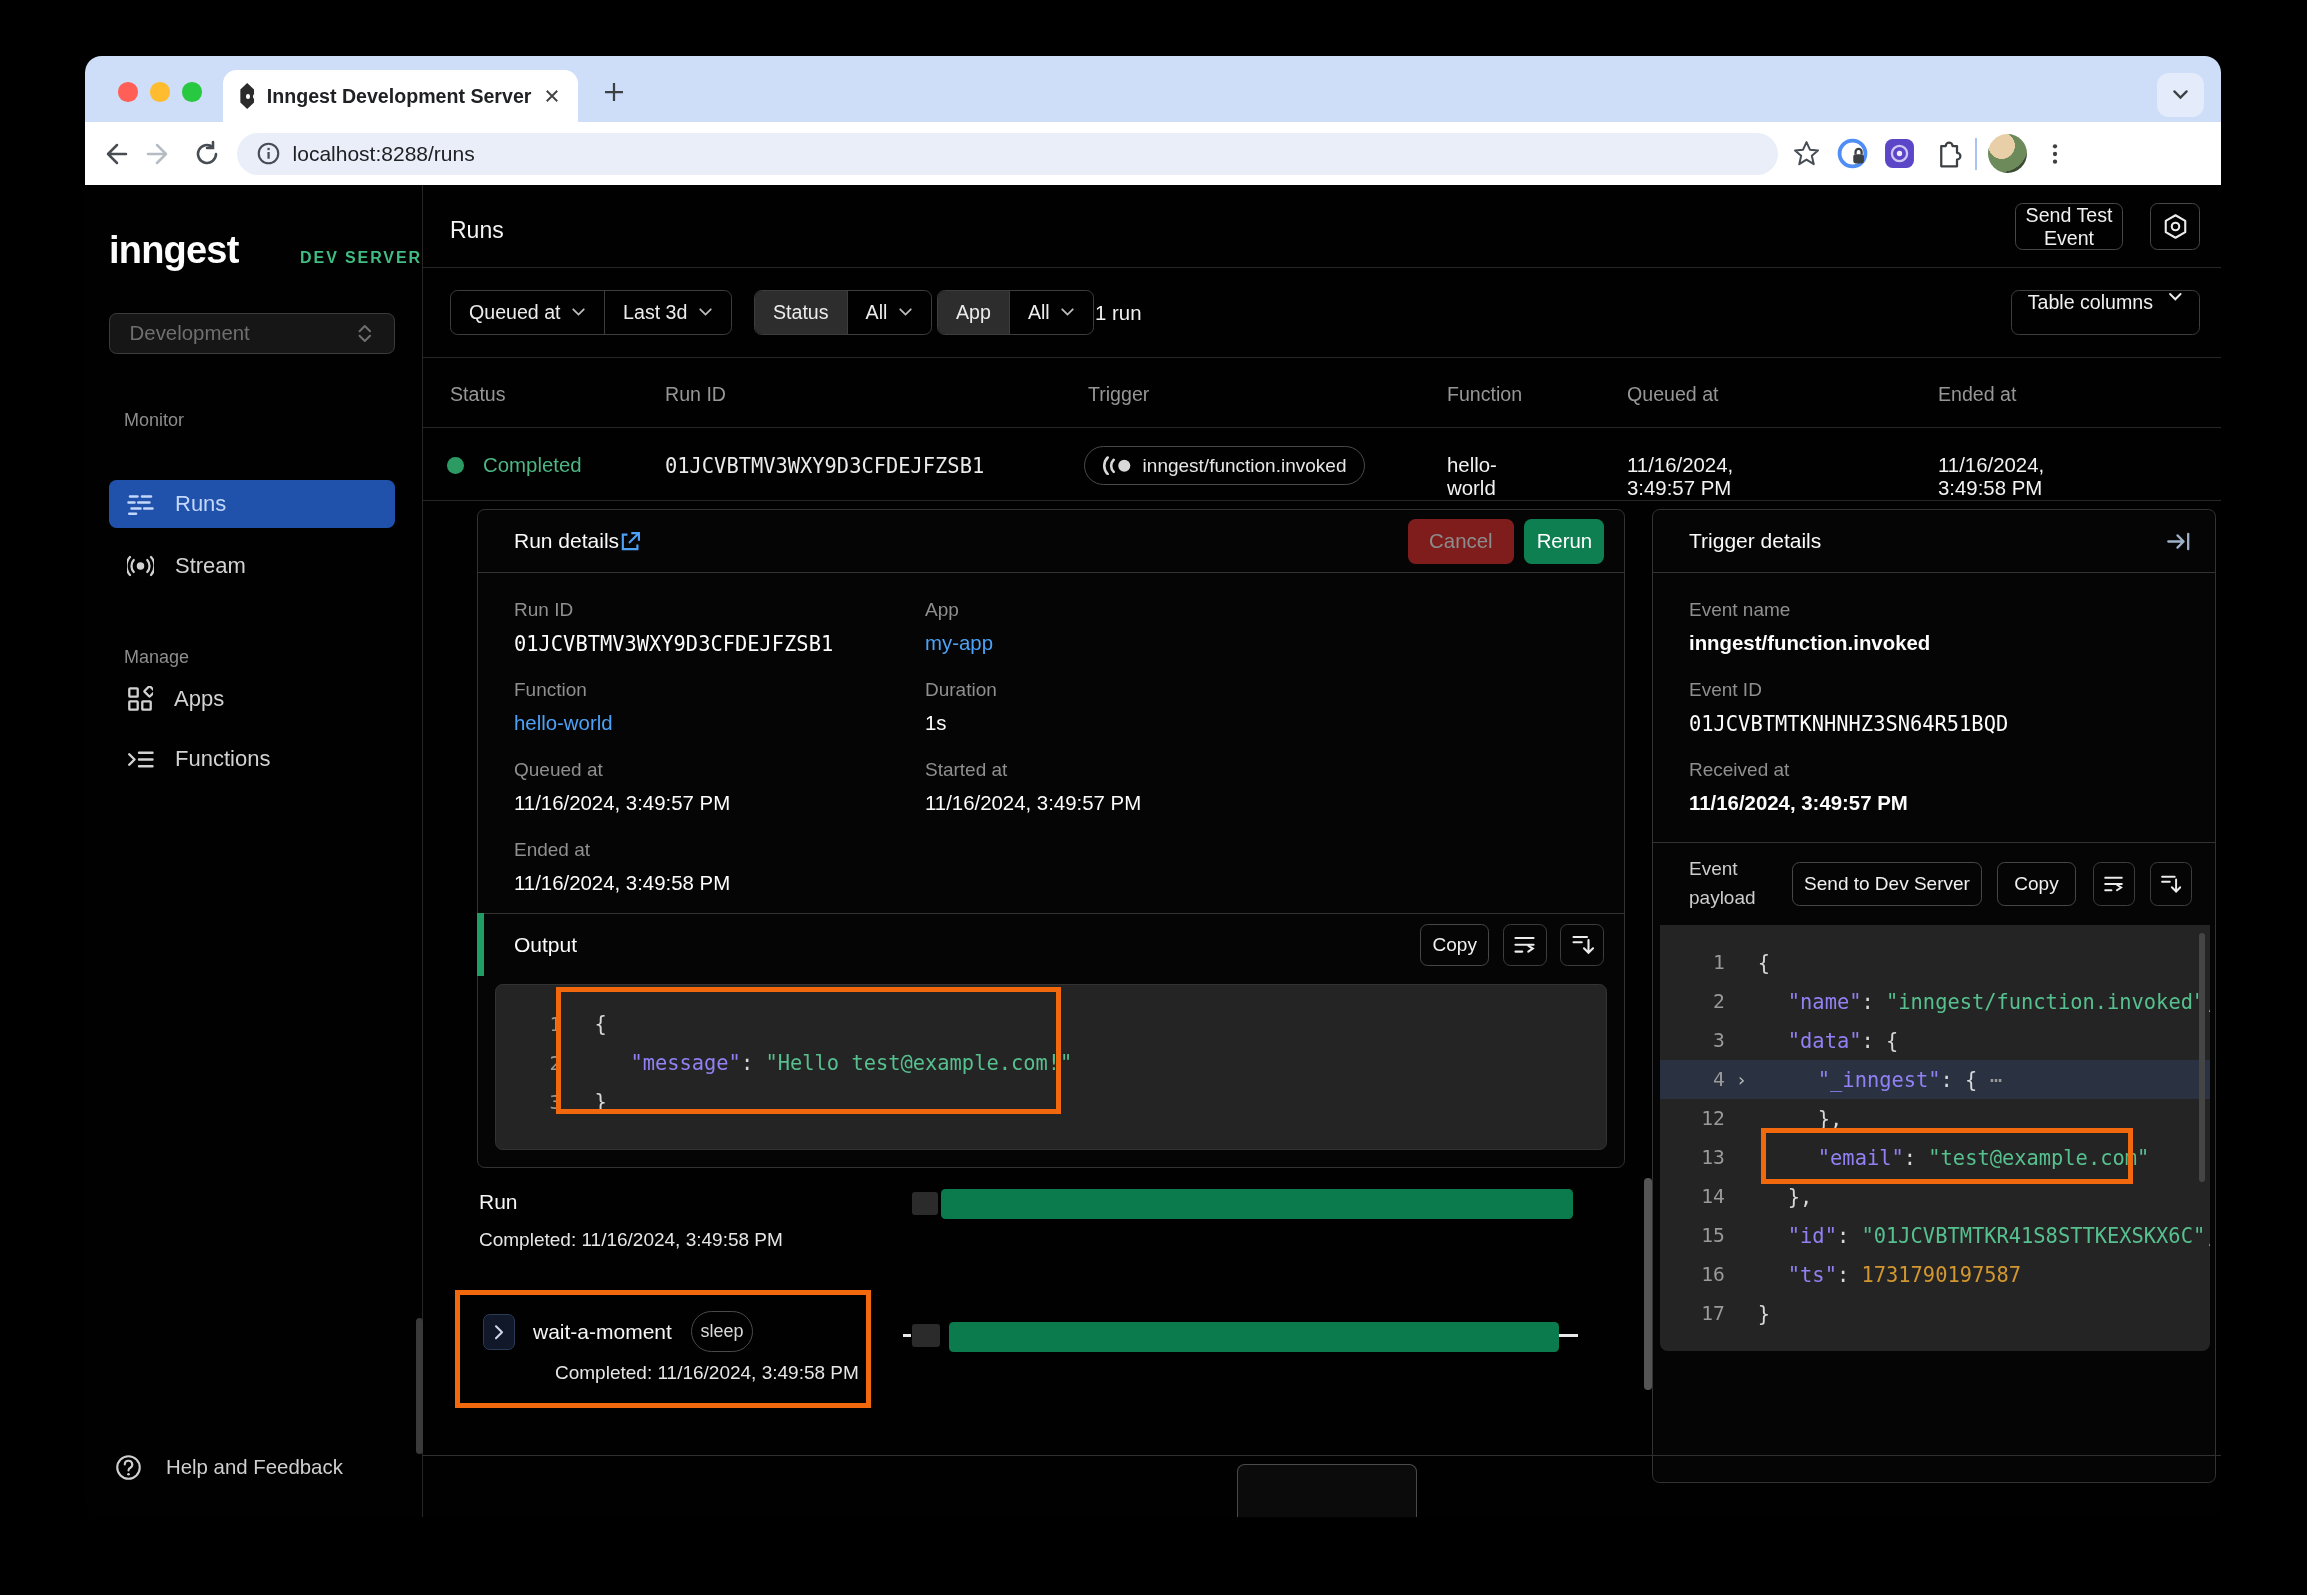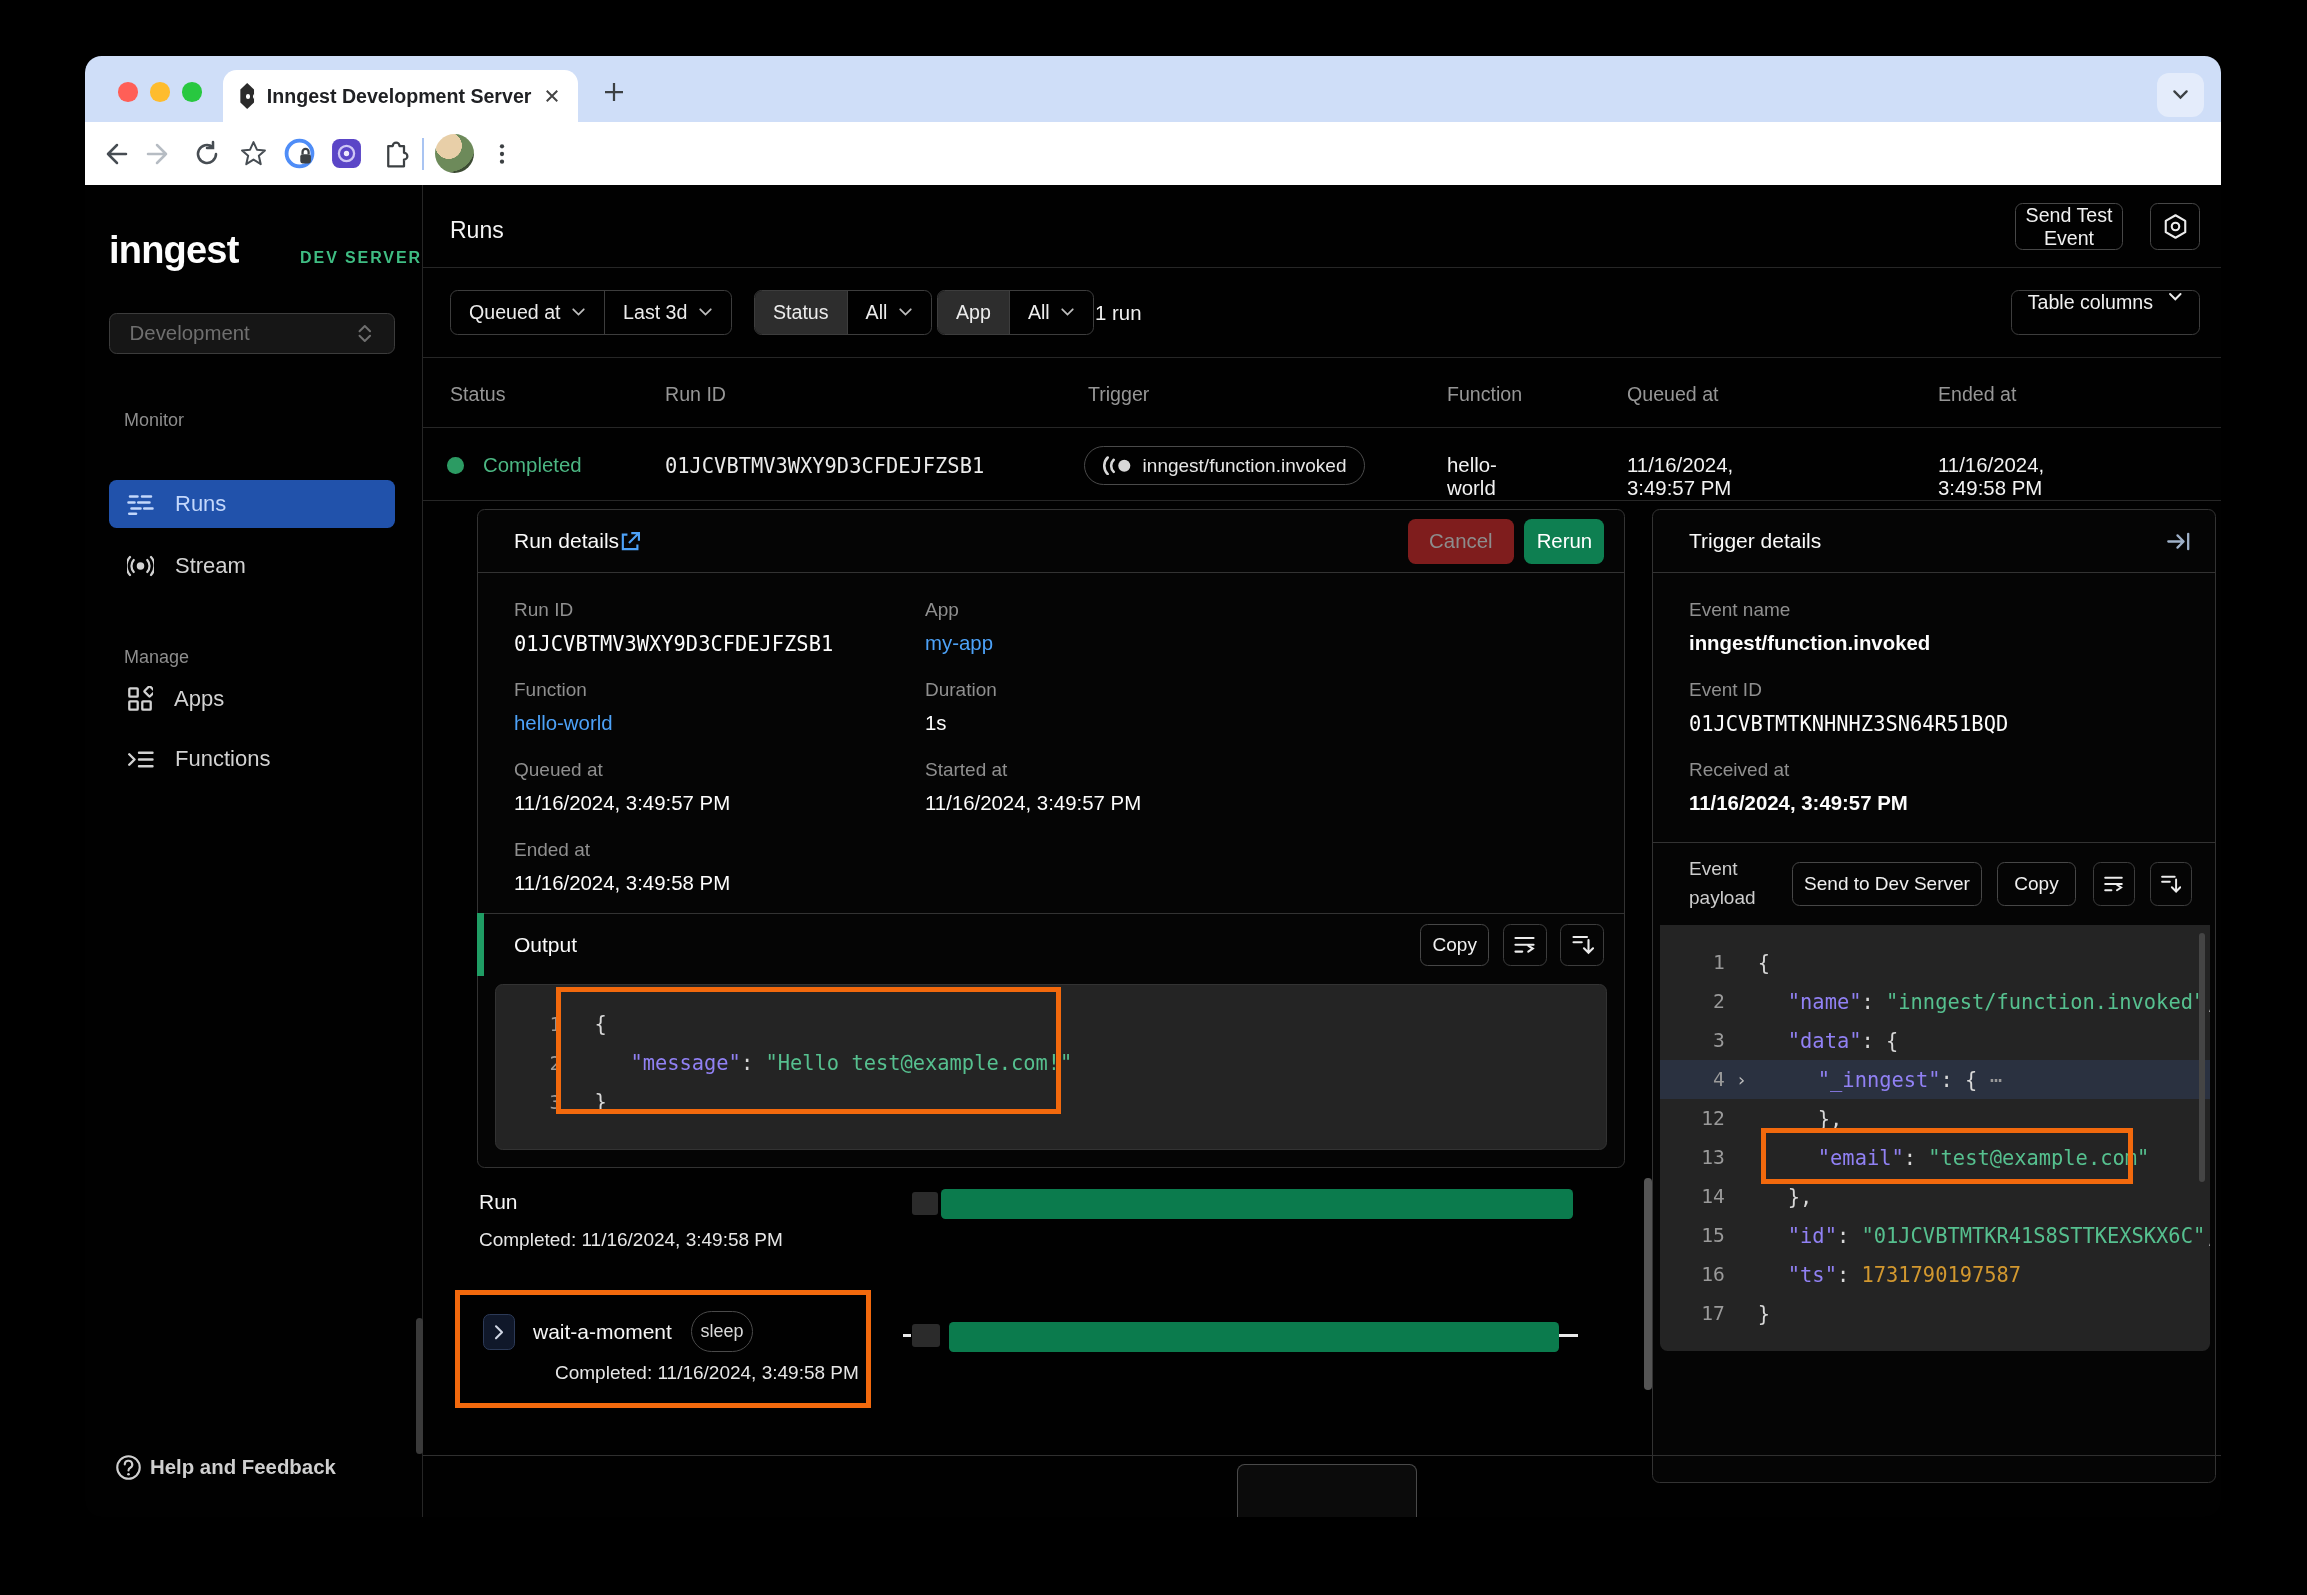--- a/index.html
+++ b/index.html
@@ -26,21 +26,21 @@
   .app { position:absolute; left:0; top:129px; width:2136px; height:1332px; background:#010101; }
   .sidebar { position:absolute; left:0; top:0; width:338px; height:100%; border-right:0.8px solid #262626; }
   .logo-row { position:absolute; left:24px; top:44px; display:flex; align-items:baseline; gap:13.6px; }
   .logo { font-size:38px; font-weight:800; letter-spacing:-0.8px; color:#fdfdfd; }
   .logo-badge { font-size:16px; font-weight:700; letter-spacing:1.9px; color:#3fbd83;margin-left:48px; }
   .env-select { position:absolute; left:24px; top:128px; width:286px; height:41px; background:#161616; border:0.8px solid #3c3c3c; border-radius:7.6px; display:flex; align-items:center; padding:0 19.6px; color:#6f6f6f; font-size:20.4px; }
   .env-select .spacer { flex:1; }
   .side-label { position:absolute; left:39px; font-size:18px; color:#8d8d8d; }
   .side-item { position:absolute; left:24px; width:286px; height:48px; border-radius:7.6px; display:flex; align-items:center; gap:21px; padding:0 18px; font-size:22px; color:#d2d2d2; }
   .side-item.active { background:#2152ab; color:#c3d7fb; }
-  .side-footer { position:absolute; left:30px; bottom:36px; display:flex; align-items:center; gap:8px; color:#cfcfcf; font-size:20.4px;font-weight:bold; }
+  .side-footer { position:absolute; left:30px; bottom:36px; display:flex; align-items:center; gap:24px; color:#cfcfcf; font-size:20.4px; }
 
   .main { position:absolute; left:338px; top:0; width:1798px; height:100%; }
   .page-title { position:absolute; left:27px; top:32px; font-size:23px; color:#f4f4f4; }
   .btn { border:0.8px solid #474747; border-radius:7.6px; color:#f0f0f0; background:transparent; display:flex; align-items:center; justify-content:center; font-size:19.6px; }
   .send-test { position:absolute; right:98px; top:18px; width:108px; height:47px; }
   .gear-btn { position:absolute; right:21px; top:18px; width:50px; height:47px; }
   .hr { position:absolute; left:0; width:100%; height:0.8px; background:#262626; }
 
   .filters { position:absolute; left:0; top:82px; width:100%; height:91px; }
   .fgroup { position:absolute; top:23px; height:45px; border:0.8px solid #3d3d3d; border-radius:7.6px; display:flex; align-items:stretch; overflow:hidden; }
@@ -125,20 +125,30 @@
     <span class="navbtn">
       <svg width="30" height="30" viewBox="0 0 40 40">
           <path d="M16 8 L28 20 L16 32 M28 20 H4" stroke="#b6bcc3" stroke-width="3.4" fill="none" stroke-linecap="round" stroke-linejoin="round"></path>
         </svg>
     </span>
     <span class="navbtn">
       <svg width="30" height="30" viewBox="0 0 40 40">
           <path d="M32 20 a12 12 0 1 1 -4.5 -9.4 M28 4 v8 h-8" stroke="#474d53" stroke-width="3.4" fill="none" stroke-linecap="round"></path>
         </svg>
     </span>
+    <div class="urlbar">
+      <span class="ticon" style="margin-left:10.6px">
+        <svg width="27" height="27" viewBox="0 0 36 36">
+            <circle cx="18" cy="18" r="13" stroke="#474d53" stroke-width="2.8" fill="none"></circle>
+            <rect x="16.6" y="16" width="3" height="9" fill="#474d53"></rect>
+            <rect x="16.6" y="10.5" width="3" height="3" fill="#474d53"></rect>
+          </svg>
+      </span>
+      <span class="urltext">localhost:8288/runs</span>
+    </div>
     <span class="navbtn">
       <svg width="29" height="29" viewBox="0 0 38 38">
           <path d="M19 4 L23.5 14 L34 15 L26 22 L28.5 33 L19 27 L9.5 33 L12 22 L4 15 L14.5 14 Z" stroke="#474d53" stroke-width="2.6" fill="none" stroke-linejoin="round"></path>
         </svg>
     </span>
     <span class="navbtn">
       <svg width="35" height="35" viewBox="0 0 46 46">
           <circle cx="23" cy="23" r="17" stroke="#4f8df7" stroke-width="5" fill="#fff"></circle>
           <rect x="24" y="24" width="14" height="12" rx="3" fill="#3c4043"></rect>
           <path d="M27 24 v-3 a4 4 0 0 1 8 0 v3" stroke="#3c4043" stroke-width="3" fill="none"></path>

